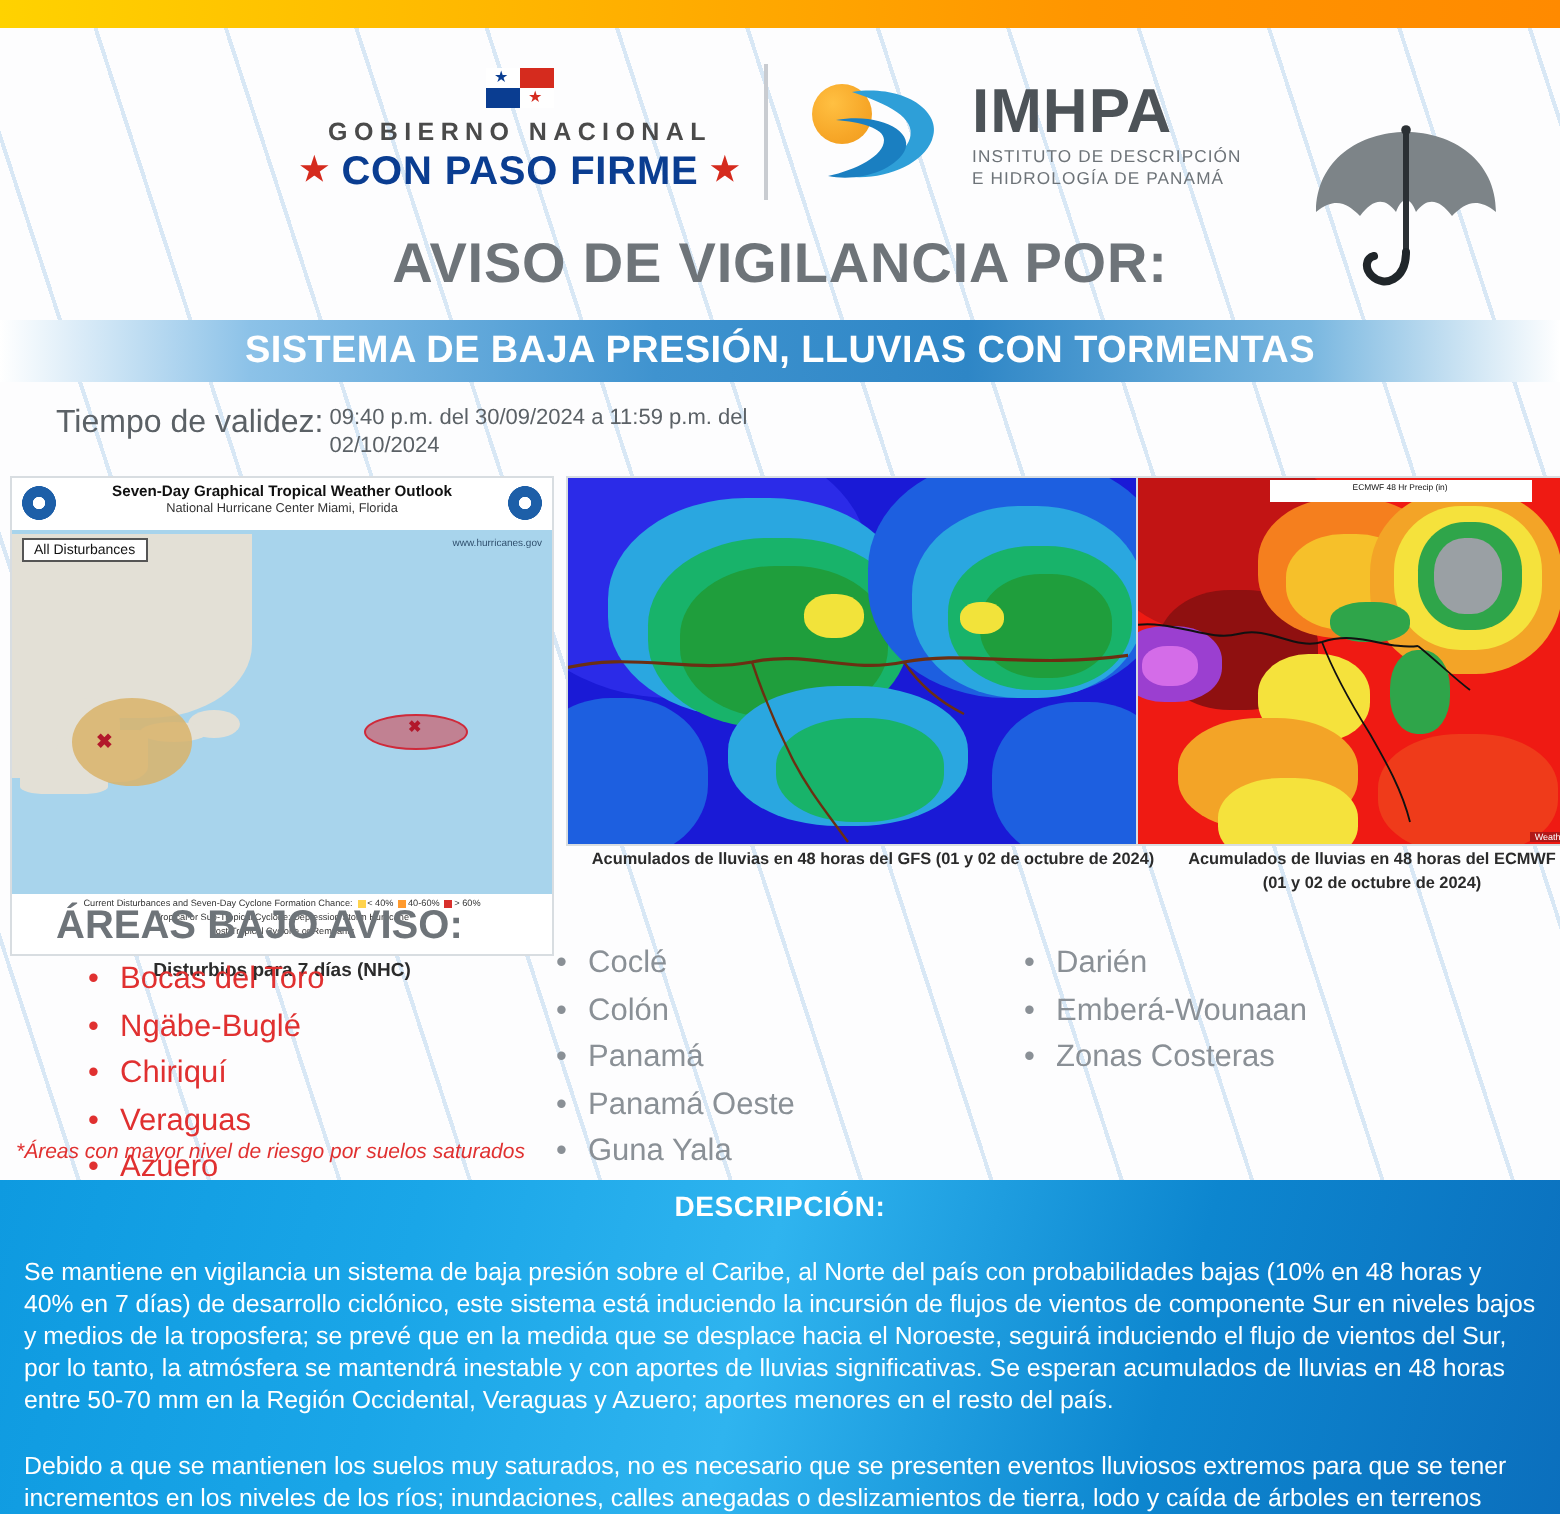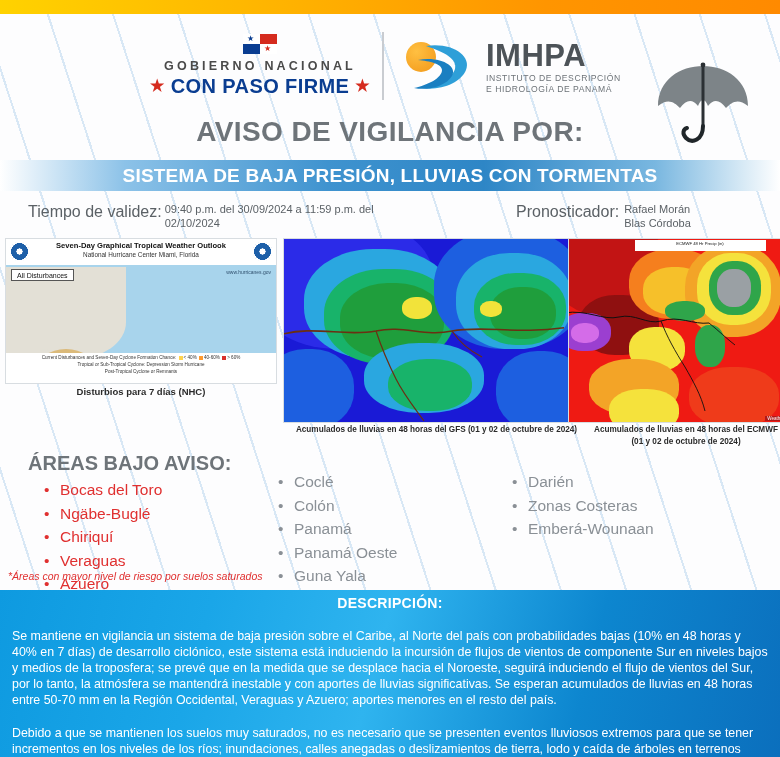--- a/index.html
+++ b/index.html
@@ -74,21 +74,21 @@
   
   .meta { position: absolute; top: 199px; left: 0; width: 780px; height: 40px; }
   .meta-lbl { font-size: 16px; color: #5b6166; font-weight: 400; }
   .meta-val { font-size: 11px; color: #5b6166; line-height: 1.25; }
   .meta-left { position: absolute; left: 28px; top: 4px; display: flex; align-items: flex-start; gap: 3px; }
   .meta-right { position: absolute; left: 516px; top: 4px; display: flex; align-items: flex-start; gap: 5px; }
 
   
   .maps { position: absolute; top: 238px; left: 0; width: 780px; height: 215px; }
   .map { position: absolute; top: 0; }
-  .m1 { left: 5px;   width: 272px; height: 146px; }
+  .m1 { left: 5px;   width: 272px; height: 240px; }
   .m2 { left: 283px; width: 307px; height: 185px; }
   .m3 { left: 568px; width: 236px; height: 185px; }
   .mapbox { width: 100%; height: 100%; overflow: hidden; position: relative; border: 1px solid #d8dde1; }
   .cap { text-align: center; font-size: 8.2px; color: #2b2b2b; font-weight: 700; line-height: 1.25; margin-top: 2px; }
   .cap.big { font-size: 9.5px; }
 
   
   .nhc-head { background:#ffffff; height: 26px; position: relative; }
   .nhc-t1 { position:absolute; left:0; right:0; top:2px; text-align:center; font-size:7.6px; font-weight:700; color:#111; }
   .nhc-t2 { position:absolute; left:0; right:0; top:12px; text-align:center; font-size:6.4px; color:#333; }
@@ -192,27 +192,20 @@
 
   <div class="title-main">AVISO DE VIGILANCIA POR:</div>
   <div class="title-band">
     <span>SISTEMA DE BAJA PRESIÓN, LLUVIAS CON TORMENTAS</span>
   </div>
 
   <div class="meta">
     <div class="meta-left">
       <div class="meta-lbl">Tiempo de validez:</div>
       <div class="meta-val" style="max-width:215px">09:40 p.m. del 30/09/2024 a 11:59 p.m. del 02/10/2024</div>
-    </div>
-    <div class="meta-right">
-      <div class="meta-lbl">Pronosticador:</div>
-      <div>
-        <div class="meta-val">Rafael Morán</div>
-        <div class="meta-val">Blas Córdoba</div>
-      </div>
     </div>
   </div>
 
   <div class="maps">
 
     <div class="map m1">
       <div class="mapbox">
         <div class="nhc-head">
           <div class="noaa-l"></div>
           <div class="noaa-r"></div>
@@ -318,22 +311,22 @@
     </div>
     <div class="col c2">
       <div class="area-item"><span class="b">•</span><span>Coclé</span></div>
       <div class="area-item"><span class="b">•</span><span>Colón</span></div>
       <div class="area-item"><span class="b">•</span><span>Panamá</span></div>
       <div class="area-item"><span class="b">•</span><span>Panamá Oeste</span></div>
       <div class="area-item"><span class="b">•</span><span>Guna Yala</span></div>
     </div>
     <div class="col c3">
       <div class="area-item"><span class="b">•</span><span>Darién</span></div>
+      <div class="area-item"><span class="b">•</span><span>Emberá-Wounaan</span></div>
       <div class="area-item"><span class="b">•</span><span>Zonas Costeras</span></div>
-      <div class="area-item"><span class="b">•</span><span>Emberá-Wounaan</span></div>
     </div>
   </div>
   <div class="footnote">*Áreas con mayor nivel de riesgo por suelos saturados</div>
 
   <div class="desc">
     <div class="desc-title">DESCRIPCIÓN:</div>
     <div class="desc-p">Se mantiene en vigilancia un sistema de baja presión sobre el Caribe, al Norte del país con probabilidades bajas (10% en 48 horas y 40% en 7 días) de desarrollo ciclónico, este sistema está induciendo la incursión de flujos de vientos de componente Sur en niveles bajos y medios de la troposfera; se prevé que en la medida que se desplace hacia el Noroeste, seguirá induciendo el flujo de vientos del Sur, por lo tanto, la atmósfera se mantendrá inestable y con aportes de lluvias significativas. Se esperan acumulados de lluvias en 48 horas entre 50-70 mm en la Región Occidental, Veraguas y Azuero; aportes menores en el resto del país.</div>
     <div class="desc-p">Debido a que se mantienen los suelos muy saturados, no es necesario que se presenten eventos lluviosos extremos para que se tener incrementos en los niveles de los ríos; inundaciones, calles anegadas  o deslizamientos de tierra, lodo y caída de árboles en terrenos inestables. Por lo cual sería prudente  subir los niveles de las alertas necesarias.</div>
   </div>
 </div>

